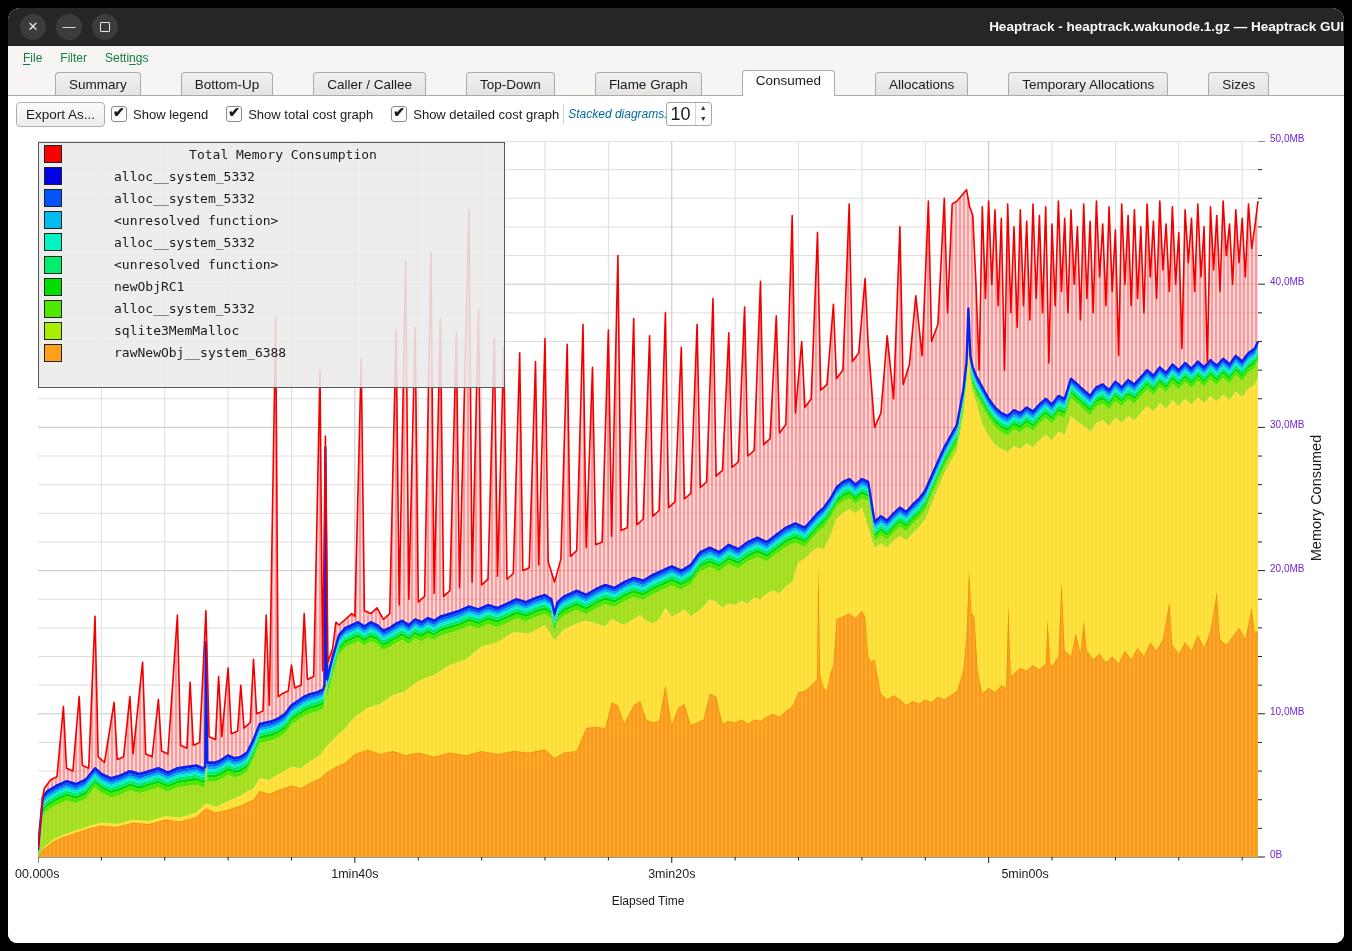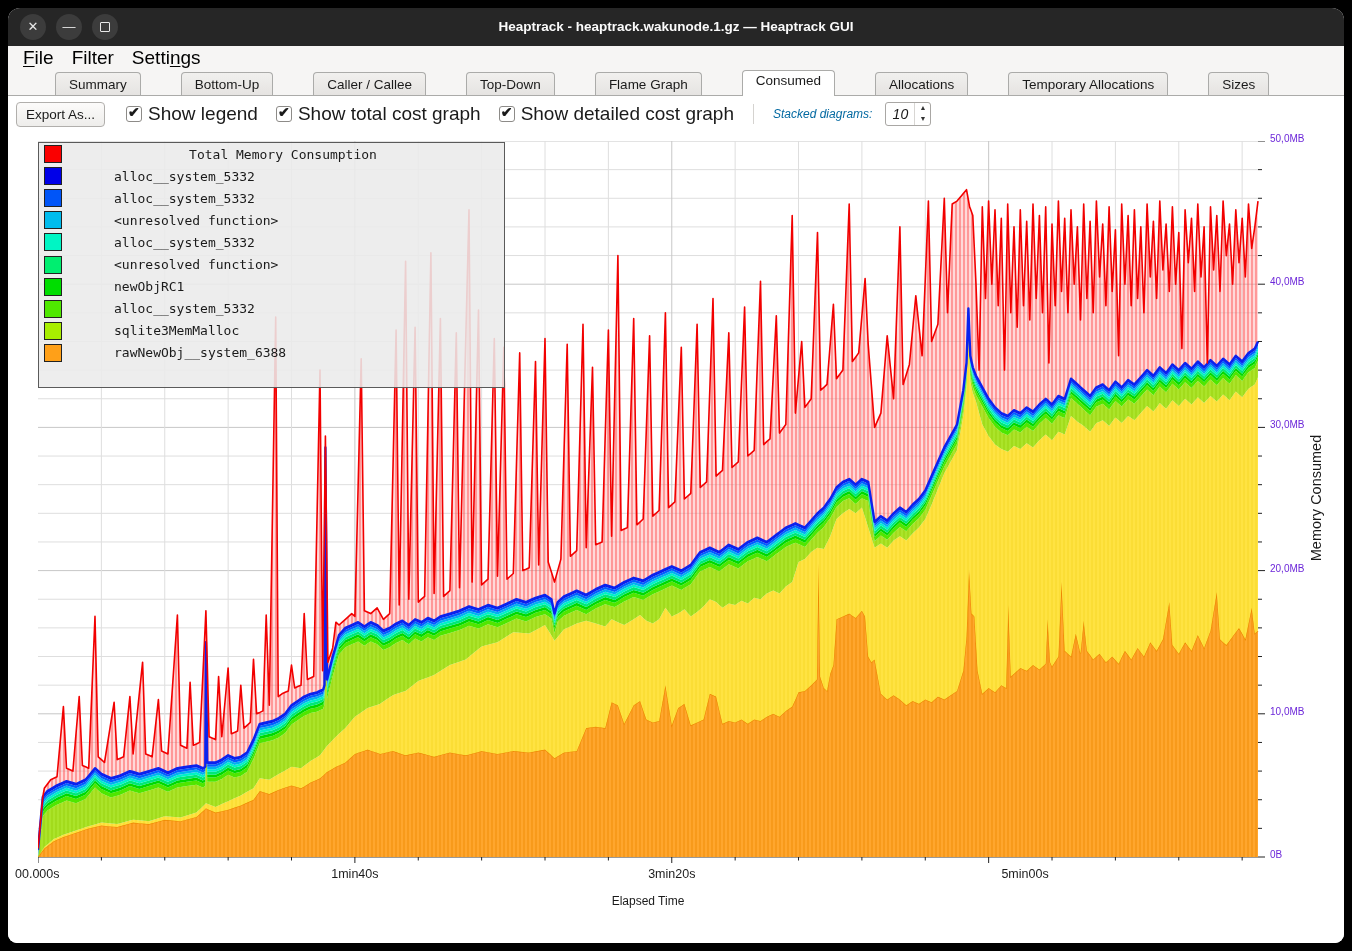--- a/index.html
+++ b/index.html
@@ -7,49 +7,49 @@
   #window{position:absolute;left:8px;top:8px;width:1336px;height:935px;background:#ffffff;
     border-radius:12px 12px 9px 9px;overflow:hidden;}
   
   #titlebar{position:absolute;left:0;top:0;width:100%;height:38px;background:#262626;}
   .winbtn{position:absolute;top:6px;width:26px;height:26px;border-radius:50%;background:#3c3c3c;
     color:#e8e8e8;text-align:center;line-height:25px;font-size:13px;cursor:default;}
   #btn-close{left:12px;}
   #btn-min{left:48px;}
   #btn-max{left:84px;}
   #btn-max .sq{display:inline-block;width:8px;height:8px;border:1.5px solid #e8e8e8;border-radius:1px;margin-top:8px;}
-  #title-text{position:absolute;left:0;right:0;top:0;height:38px;line-height:38px;text-align:center;
+  #title-text{position:absolute;left:0;right:0;top:0;height:38px;line-height:38px;text-align:right;
     color:#fafafa;font-size:13.5px;font-weight:bold;}
   
   #menubar{position:absolute;left:0;top:38px;width:100%;height:23px;background:#f6f5f4;
     display:flex;align-items:center;padding-left:6px;box-sizing:border-box;}
-  .menu-item{font-size:19px;color:#000000;padding:2px 9px;}
+  .menu-item{font-size:12px;color:#15803d;padding:2px 9px;}
   .menu-item u{text-decoration:underline;text-underline-offset:2px;}
   
   #tabbar{position:absolute;left:0;top:61px;width:100%;height:27px;background:#f6f5f4;}
   #tabbar .tabs{position:absolute;left:6px;bottom:0;display:flex;}
   .tab{font-size:13.5px;color:#1a1a1a;padding:4px 13px 4px 13px;background:linear-gradient(#f1f0ee,#e5e3e1);
     border:1px solid #ababa9;border-bottom:none;border-radius:4px 4px 0 0;margin-right:-1px;position:relative;margin-left:41px;}
   .tab.active{background:#ffffff;z-index:3;padding-top:2px;margin-top:-2px;}
   #tabline{position:absolute;left:0;bottom:0;width:100%;height:1px;background:#ababa9;z-index:2;}
   .tab.active{box-shadow:0 2px 0 0 #ffffff;}
   
-  #toolbar{position:absolute;left:8px;top:92px;height:28px;display:flex;align-items:center;gap:17px;}
+  #toolbar{position:absolute;left:8px;top:92px;height:28px;display:flex;align-items:center;gap:2px;}
   #export-btn{font-size:13.5px;color:#1a1a1a;background:linear-gradient(#fcfbfa,#eeedeb);
     border:1px solid #b1afac;border-radius:4px;padding:4px 9px;}
   .check-group{display:flex;align-items:center;gap:6px;margin-left:4px;}
   .checkbox{width:16px;height:16px;background:#fff;border:1px solid #8d8b88;border-radius:3px;
     position:relative;box-sizing:border-box;}
   .checkbox .mark{position:absolute;left:1px;top:-3px;font-size:14px;color:#1a1a1a;font-weight:bold;}
-  .check-label{font-size:19px;color:#1a1a1a;}
+  .check-label{font-size:13px;color:#1a1a1a;}
   .tb-sep{width:1px;height:20px;background:#d5d3d0;margin:0 2px;}
   #spin-label{font-size:12px;color:#0369a1;font-style:italic;}
   #spinbox{width:46px;height:24px;border:1px solid #a9a7a4;border-radius:3px;background:#fff;
     display:flex;align-items:stretch;box-sizing:border-box;margin-left:-4px;}
-  #spin-value{flex:1;text-align:center;font-size:14px;line-height:22px;color:#1a1a1a;font-style:italic;}
+  #spin-value{flex:1;text-align:center;font-size:18px;line-height:22px;color:#1a1a1a;}
   #spin-arrows{width:15px;display:flex;flex-direction:column;border-left:1px solid #d8d6d3;}
   #spin-arrows div{flex:1;font-size:7px;line-height:10px;text-align:center;color:#333;}
   
   #chart-area{position:absolute;left:0;top:120px;right:0;bottom:0;background:#fff;}
   #plot-svg{position:absolute;left:30px;top:13px;}
   #legend{position:absolute;left:30px;top:14px;width:467px;height:246px;background:rgba(234,234,234,0.88);
     border:1px solid #5a5a5a;box-sizing:border-box;z-index:5;}
   .legend-row{display:flex;align-items:center;height:22.1px;}
   .legend-swatch{width:18px;height:18px;border:1px solid #222;box-sizing:border-box;margin-left:5px;flex:none;}
   .legend-label{font-family:"DejaVu Sans Mono",monospace;font-size:13px;color:#1a1a1a;padding-left:52px;white-space:pre;}

